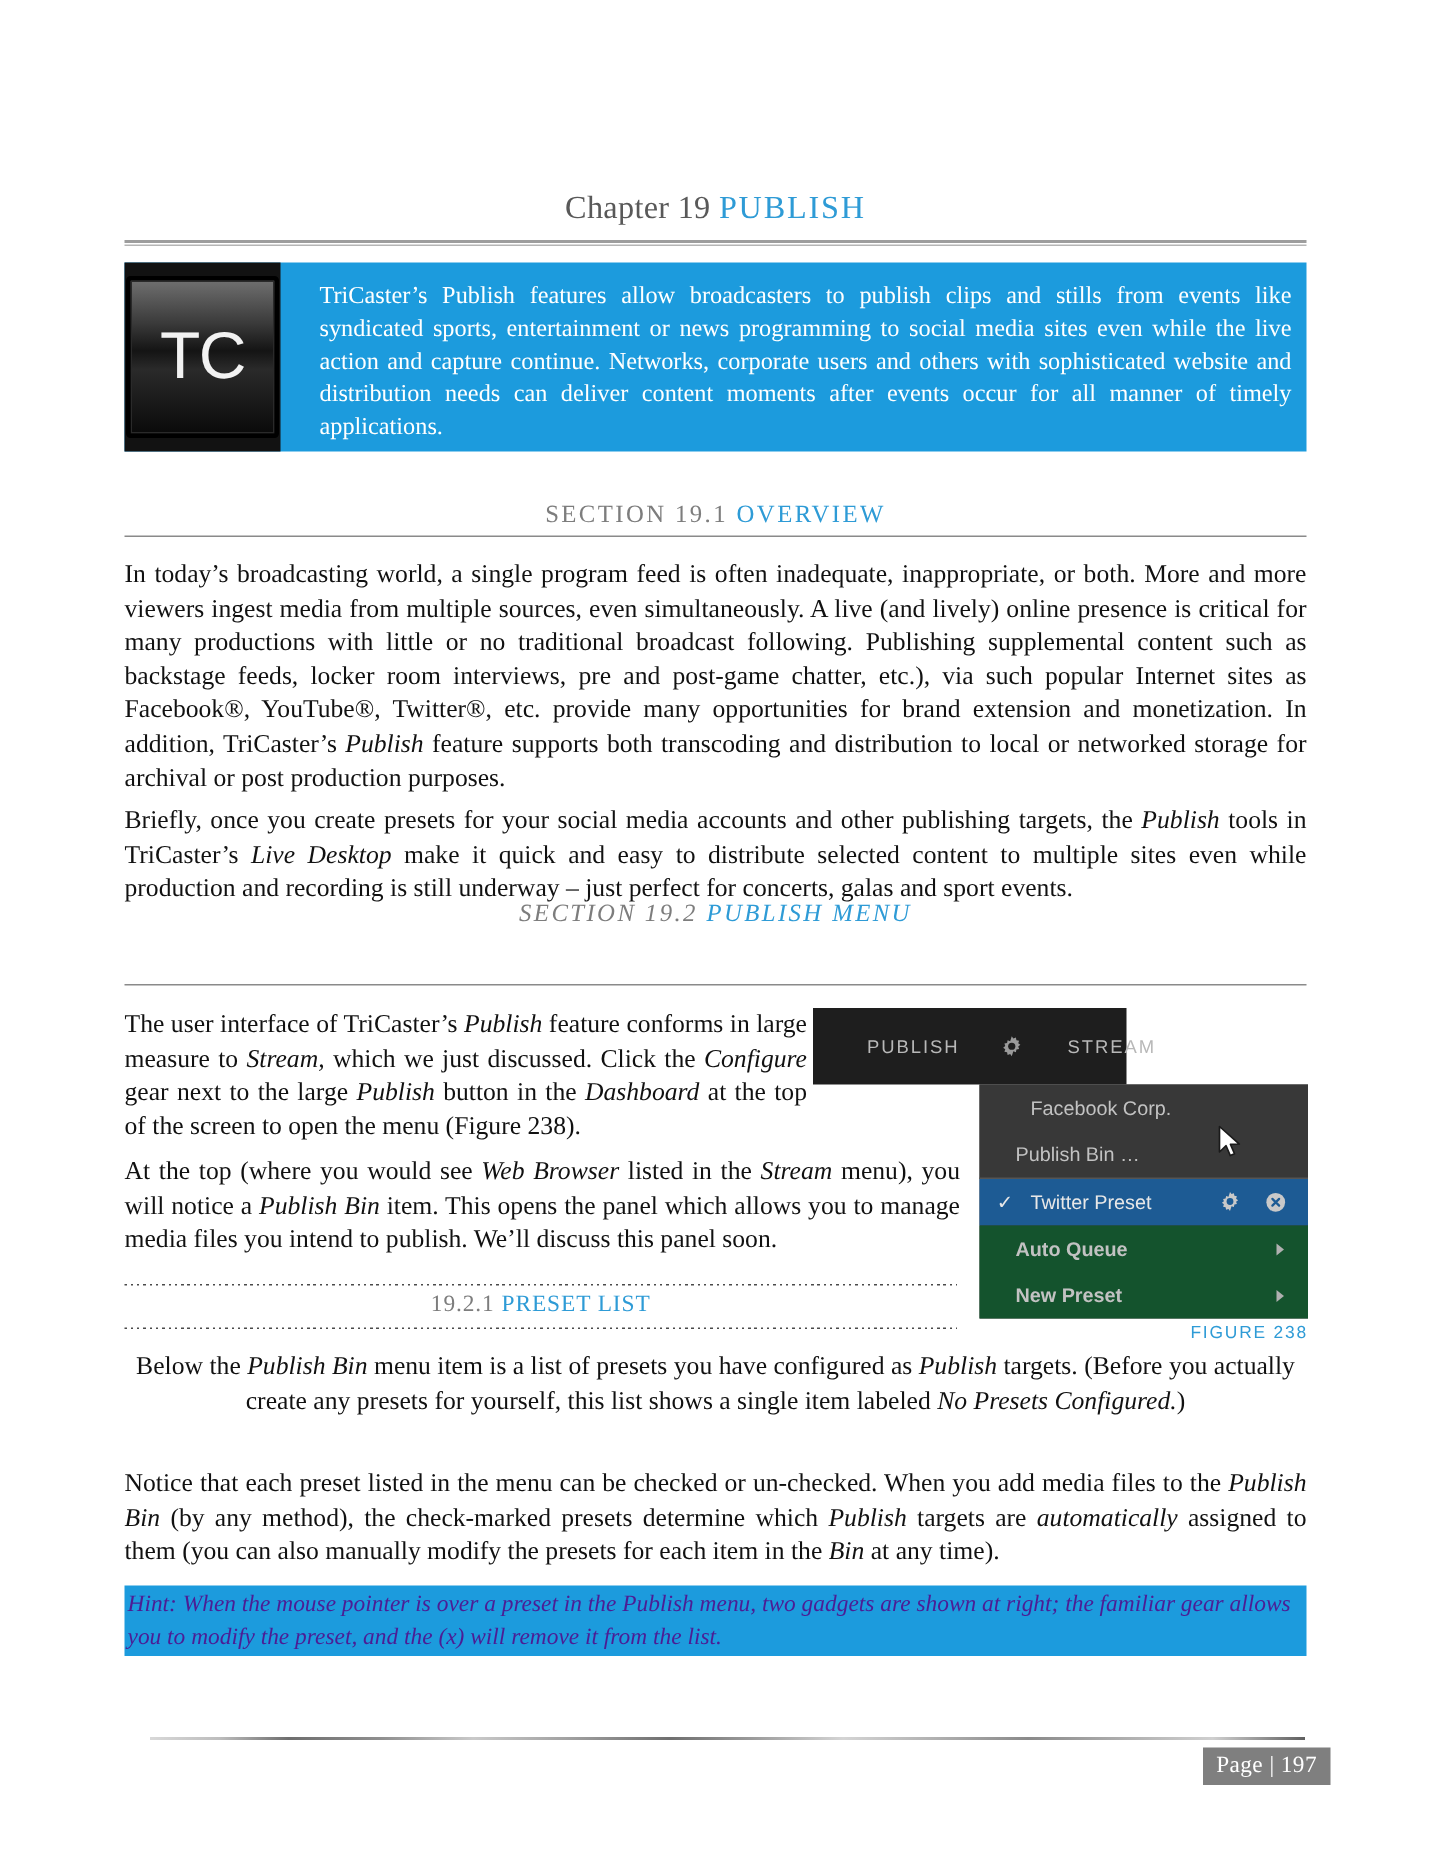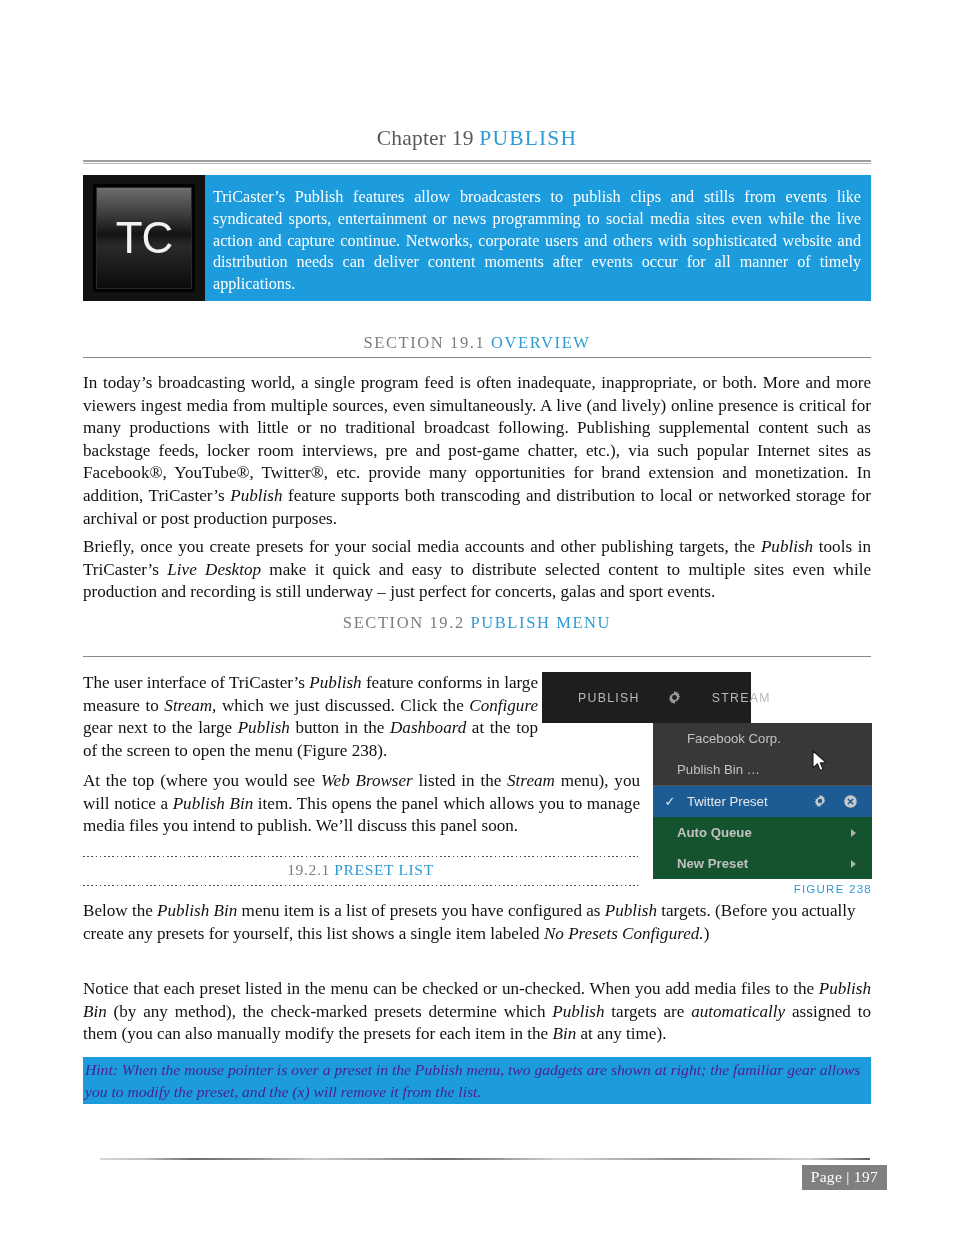--- a/index.html
+++ b/index.html
@@ -67,21 +67,21 @@
     left: 83px;
     top: 175px;
     width: 788px;
     height: 126px;
     background: #1c9bdd;
   }
   .tc-logo {
     position: absolute;
     left: 0px;
     top: 0px;
-    width: 122px;
+    width: 104px;
     height: 126px;
     background: #121212;
     display: flex;
     align-items: center;
     justify-content: center;
   }
   .tc-inner {
     width: 96px;
     height: 102px;
     background: linear-gradient(to bottom, #6f6f6f 0%, #3a3a3a 28%, #141414 46%, #2a2a2a 58%, #0a0a0a 100%);
@@ -135,21 +135,21 @@
   
   .para {
     position: absolute;
     font-size: 17.1px;
     line-height: 22.6px;
     color: #111;
     text-align: justify;
     text-justify: inter-word;
   }
   .para i, .para em { font-style: italic; }
-  .para.ragged { text-align: left; }
+  .para.ragged { text-align: center; }
 
   
   .subsec-wrap {
     position: absolute;
     left: 83px;
     top: 856px;
     width: 555px;
     height: 32px;
   }
   .subsec-dots-top, .subsec-dots-bot {
@@ -357,21 +357,21 @@
 
   <div class="section-head" style="top:333px;">
     <span>SECTION 19.1</span><span>&nbsp;</span><span class="kw">OVERVIEW</span>
   </div>
   <div class="section-rule" style="top:357px;"></div>
 
   <div class="para" style="left:83px; top:372px; width:788px;">In today’s broadcasting world, a single program feed is often inadequate, inappropriate, or both. More and more viewers ingest media from multiple sources, even simultaneously. A live (and lively) online presence is critical for many productions with little or no traditional broadcast following. Publishing supplemental content such as backstage feeds, locker room interviews, pre and post-game chatter, etc.), via such popular Internet sites as Facebook®, YouTube®, Twitter®, etc. provide many opportunities for brand extension and monetization.  In addition, TriCaster’s <i>Publish</i> feature supports both transcoding and distribution to local or networked storage for archival or post production purposes.</div>
 
   <div class="para" style="left:83px; top:536px; width:788px;">Briefly, once you create presets for your social media accounts and other publishing targets, the <i>Publish</i> tools in TriCaster’s <i>Live Desktop</i> make it quick and easy to distribute selected content to multiple sites even while production and recording is still underway – just perfect for concerts, galas and sport events.</div>
 
-  <div class="section-head" style="top:613px;">
+  <div class="section-head" style="top:599px;font-style:italic;">
     <span>SECTION 19.2</span><span>&nbsp;</span><span class="kw">PUBLISH MENU</span>
   </div>
   <div class="section-rule" style="top:656px;"></div>
 
   <div class="para" style="left:83px; top:672px; width:455px;">The user interface of TriCaster’s <i>Publish</i> feature conforms in large measure to <i>Stream,</i> which we just discussed.  Click the <i>Configure</i> gear next to the large <i>Publish</i> button in the <i>Dashboard</i> at the top of the screen to open the menu (Figure 238).</div>
 
   <div class="para" style="left:83px; top:770px; width:557px;">At the top (where you would see <i>Web Browser</i> listed in the <i>Stream</i> menu), you will notice a <i>Publish Bin</i> item.  This opens the panel which allows you to manage media files you intend to publish.  We’ll discuss this panel soon.</div>
 
   <div class="figure">
 

